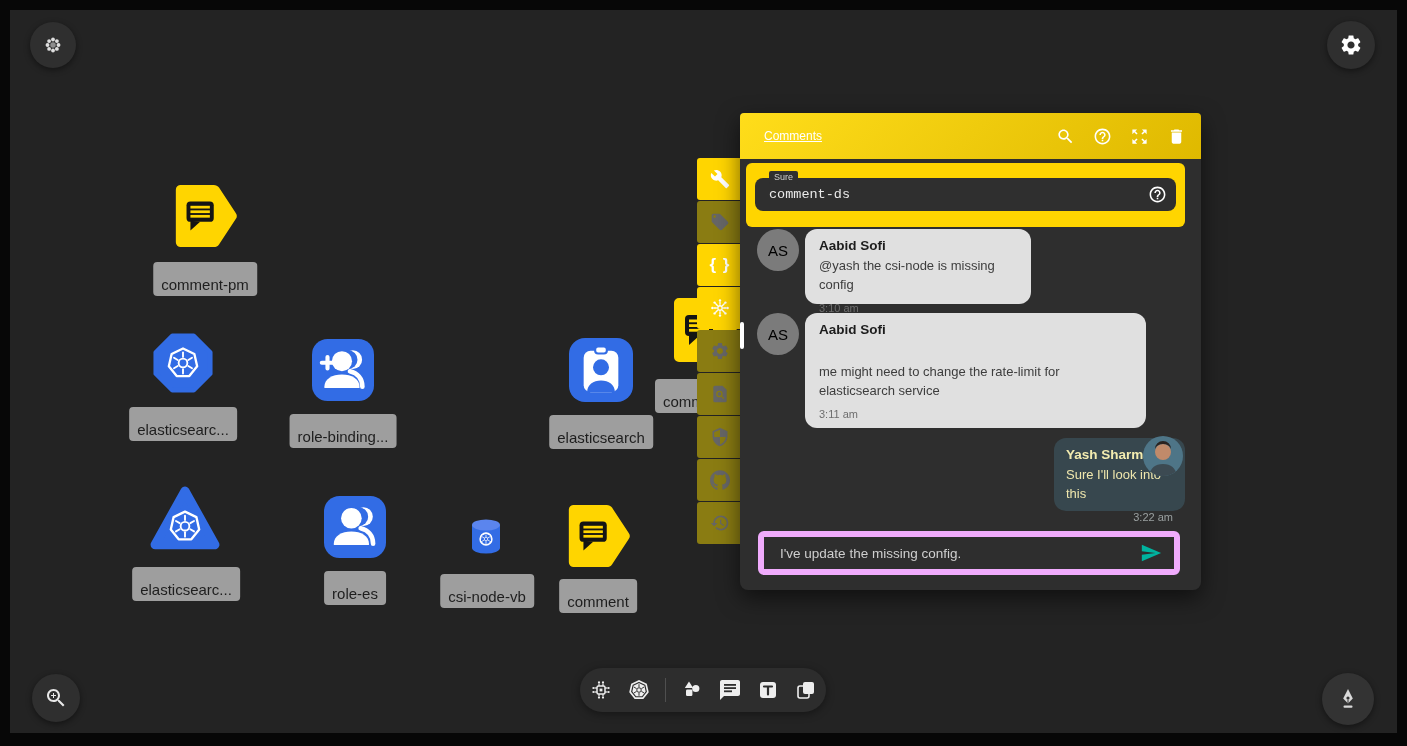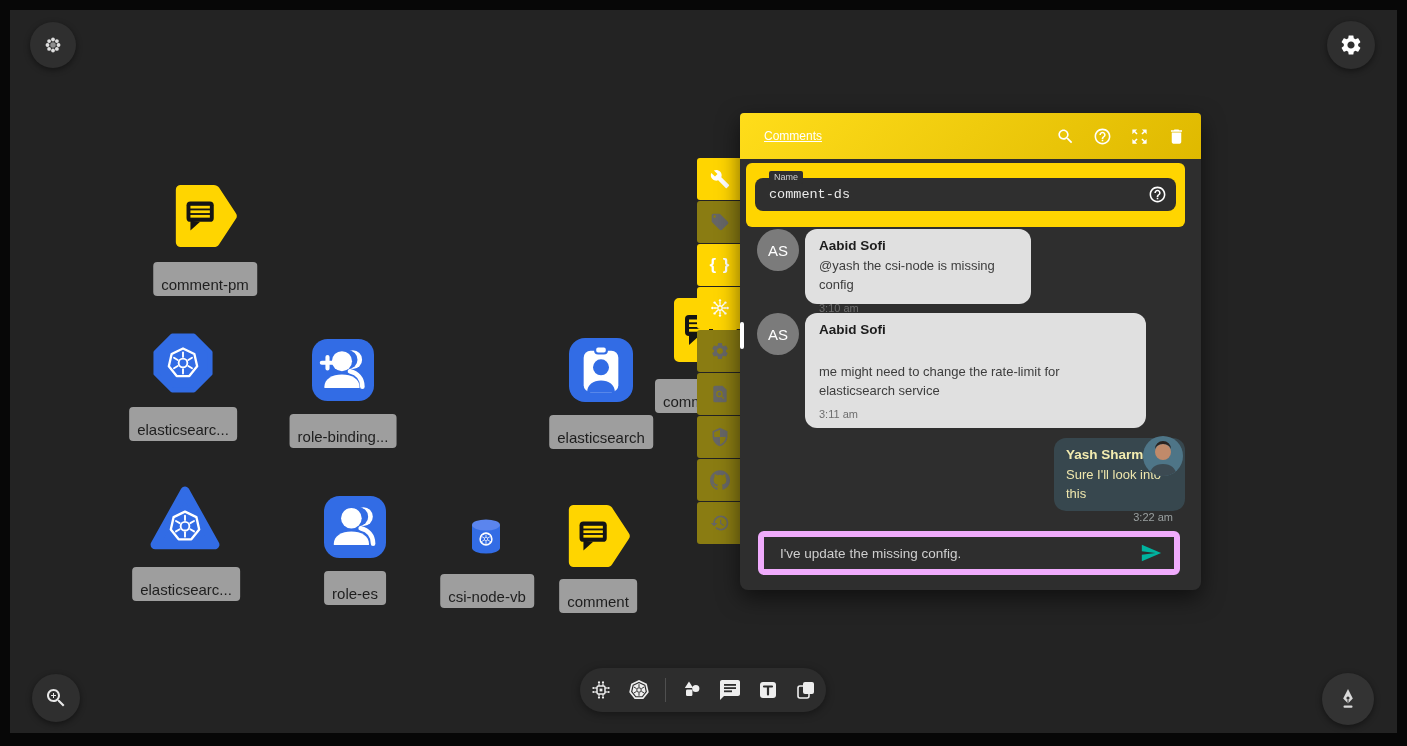--- a/index.html
+++ b/index.html
@@ -26,21 +26,21 @@
   .panel { position:absolute; left:730px; top:103px; width:461px; height:477px; background:#2e2e2e; border-radius:4px 4px 8px 8px; box-shadow:0 8px 22px rgba(0,0,0,.55); z-index:10; }
   .panel-header { position:absolute; left:0; top:0; width:100%; height:46px; background:linear-gradient(135deg,#ffdd1a,#dfb900); border-radius:4px 4px 0 0; display:flex; align-items:center; }
   .panel-title { color:#fff; font-size:12px; margin-left:24px; flex:1;text-decoration:underline; }
   .hbtn { width:24px; height:24px; margin-right:13px; background:transparent; border:none; color:#fff; display:flex; align-items:center; justify-content:center; cursor:pointer; }
   .name-card { position:absolute; left:6px; top:50px; width:439px; height:64px; background:#ffd500; border-radius:6px; }
   .name-input-wrap { position:absolute; left:9px; top:15px; width:421px; height:33px; }
   .name-input { width:100%; height:100%; background:#2f2f2f; border:none; border-radius:8px; color:#eaeaea; font-size:13.5px; padding:0 40px 0 14px; font-family:Liberation Mono, monospace; }
   .name-label { position:absolute; left:14px; top:-7px; background:#2f2f2f; color:#cfcfcf; font-size:9px; padding:1px 5px 2px; border-radius:2px; }
   .name-help { position:absolute; right:9px; top:7px; color:#fff; }
 
-  .msg-avatar { position:absolute; border-radius:50%; background:#7b7b7b; color:#ffffff; display:flex; align-items:center; justify-content:center; font-size:15px; }
+  .msg-avatar { position:absolute; border-radius:50%; background:#7b7b7b; color:#000000; display:flex; align-items:center; justify-content:center; font-size:15px; }
   .bubble { position:absolute; border-radius:12px; padding:9px 14px; }
   .bubble.left  { background:#e0e0e0; color:#3d3d3d; }
   .bubble.right { background:#37474e; color:#efe7ad; }
   .bubble .author { font-size:13.5px; font-weight:bold; color:#1d1d1d; margin-bottom:4px; }
   .bubble.right .author { color:#f3ecb0; }
   .bubble .text { font-size:13px; line-height:1.45; }
   .bubble .time { font-size:11px; color:#6e6e6e; margin-top:7px; }
   .bubble.right .time { color:#9aa0a0; text-align:right; }
   .msg-gap { height:22px; }
 
@@ -336,21 +336,21 @@
         <span>
             <svg width="19" height="19" viewBox="0 0 24 24">
               <path fill="#fff" d="M6 19c0 1.1.9 2 2 2h8c1.1 0 2-.9 2-2V7H6v12zM19 4h-3.5l-1-1h-5l-1 1H5v2h14V4z"></path>
             </svg>
           </span>
       </button>
     </div>
 
     <div class="name-card">
       <div class="name-input-wrap">
-        <span class="name-label">Name</span>
+        <span class="name-label">Sure</span>
         <input class="name-input" value="comment-ds" style="">
         <span class="name-help">
             <svg width="19" height="19" viewBox="0 0 24 24">
               <path fill="#fff" d="M11 18h2v-2h-2v2zm1-16C6.48 2 2 6.48 2 12s4.48 10 10 10 10-4.48 10-10S17.52 2 12 2zm0 18c-4.41 0-8-3.59-8-8s3.59-8 8-8 8 3.59 8 8-3.59 8-8 8zm0-14c-2.21 0-4 1.79-4 4h2c0-1.1.9-2 2-2s2 .9 2 2c0 2-3 1.75-3 5h2c0-2.25 3-2.5 3-5 0-2.21-1.79-4-4-4z"></path>
             </svg>
           </span>
       </div>
     </div>
 
     <div class="scroll-thumb"></div>

